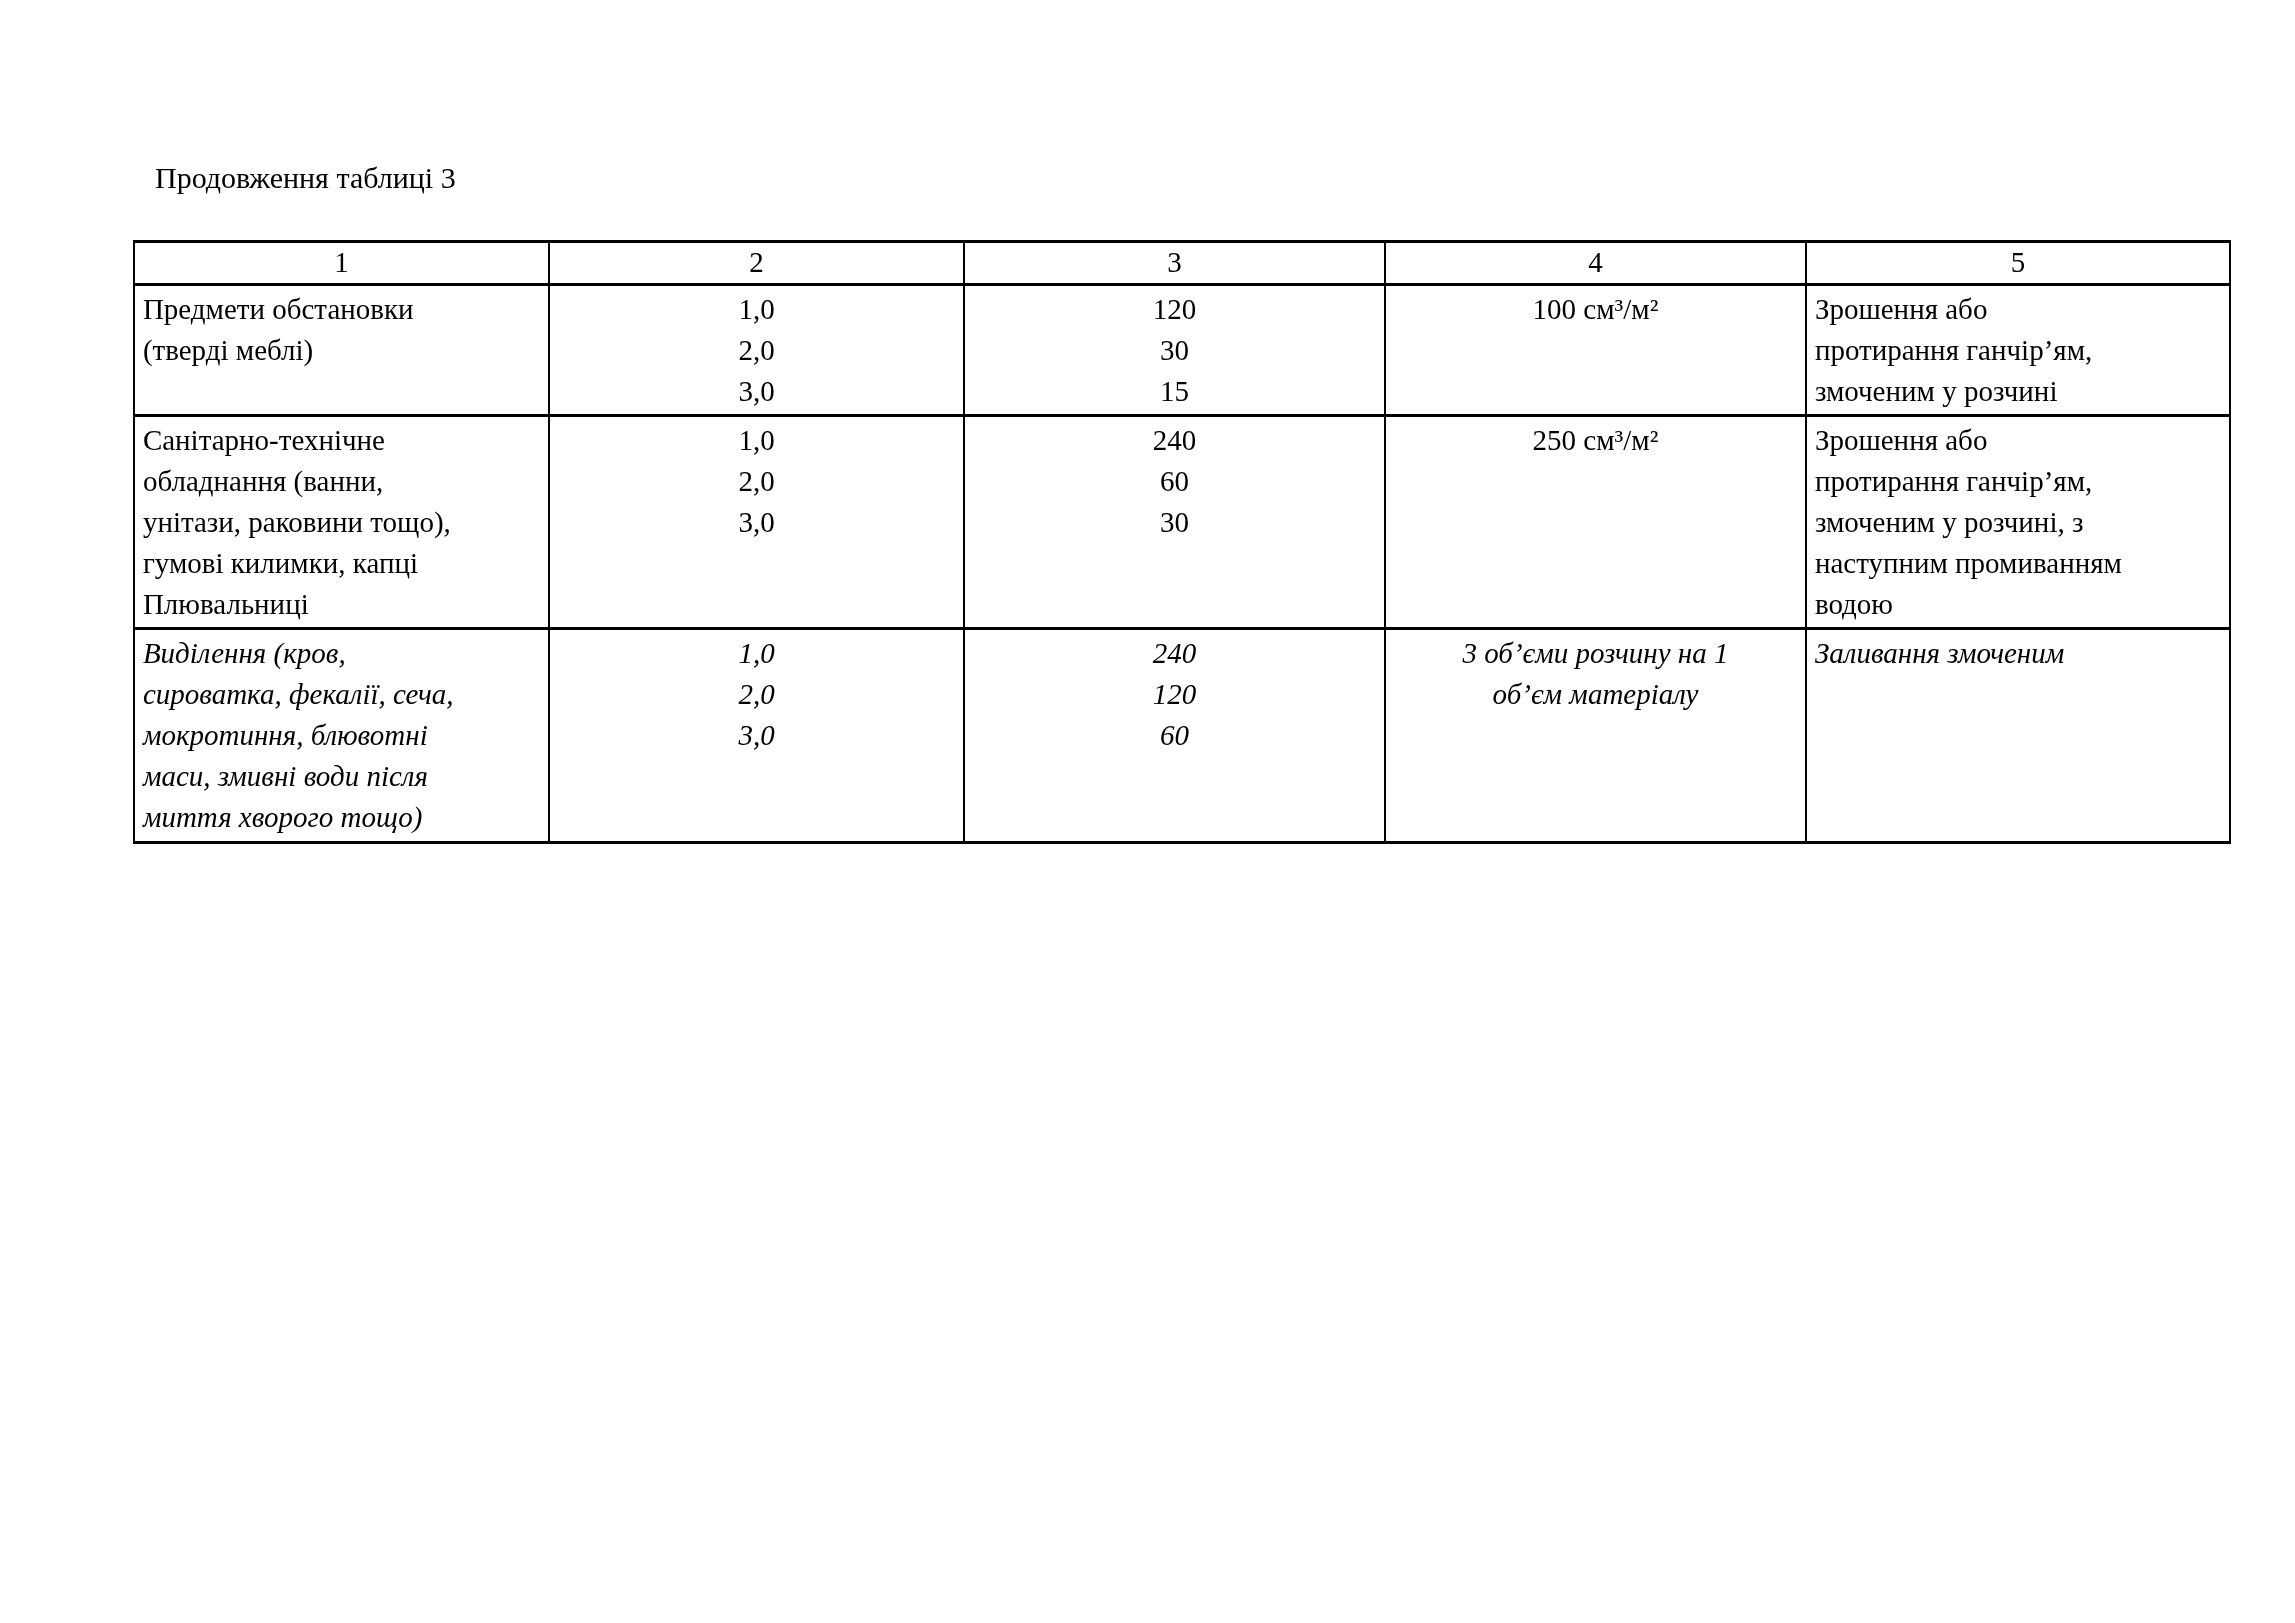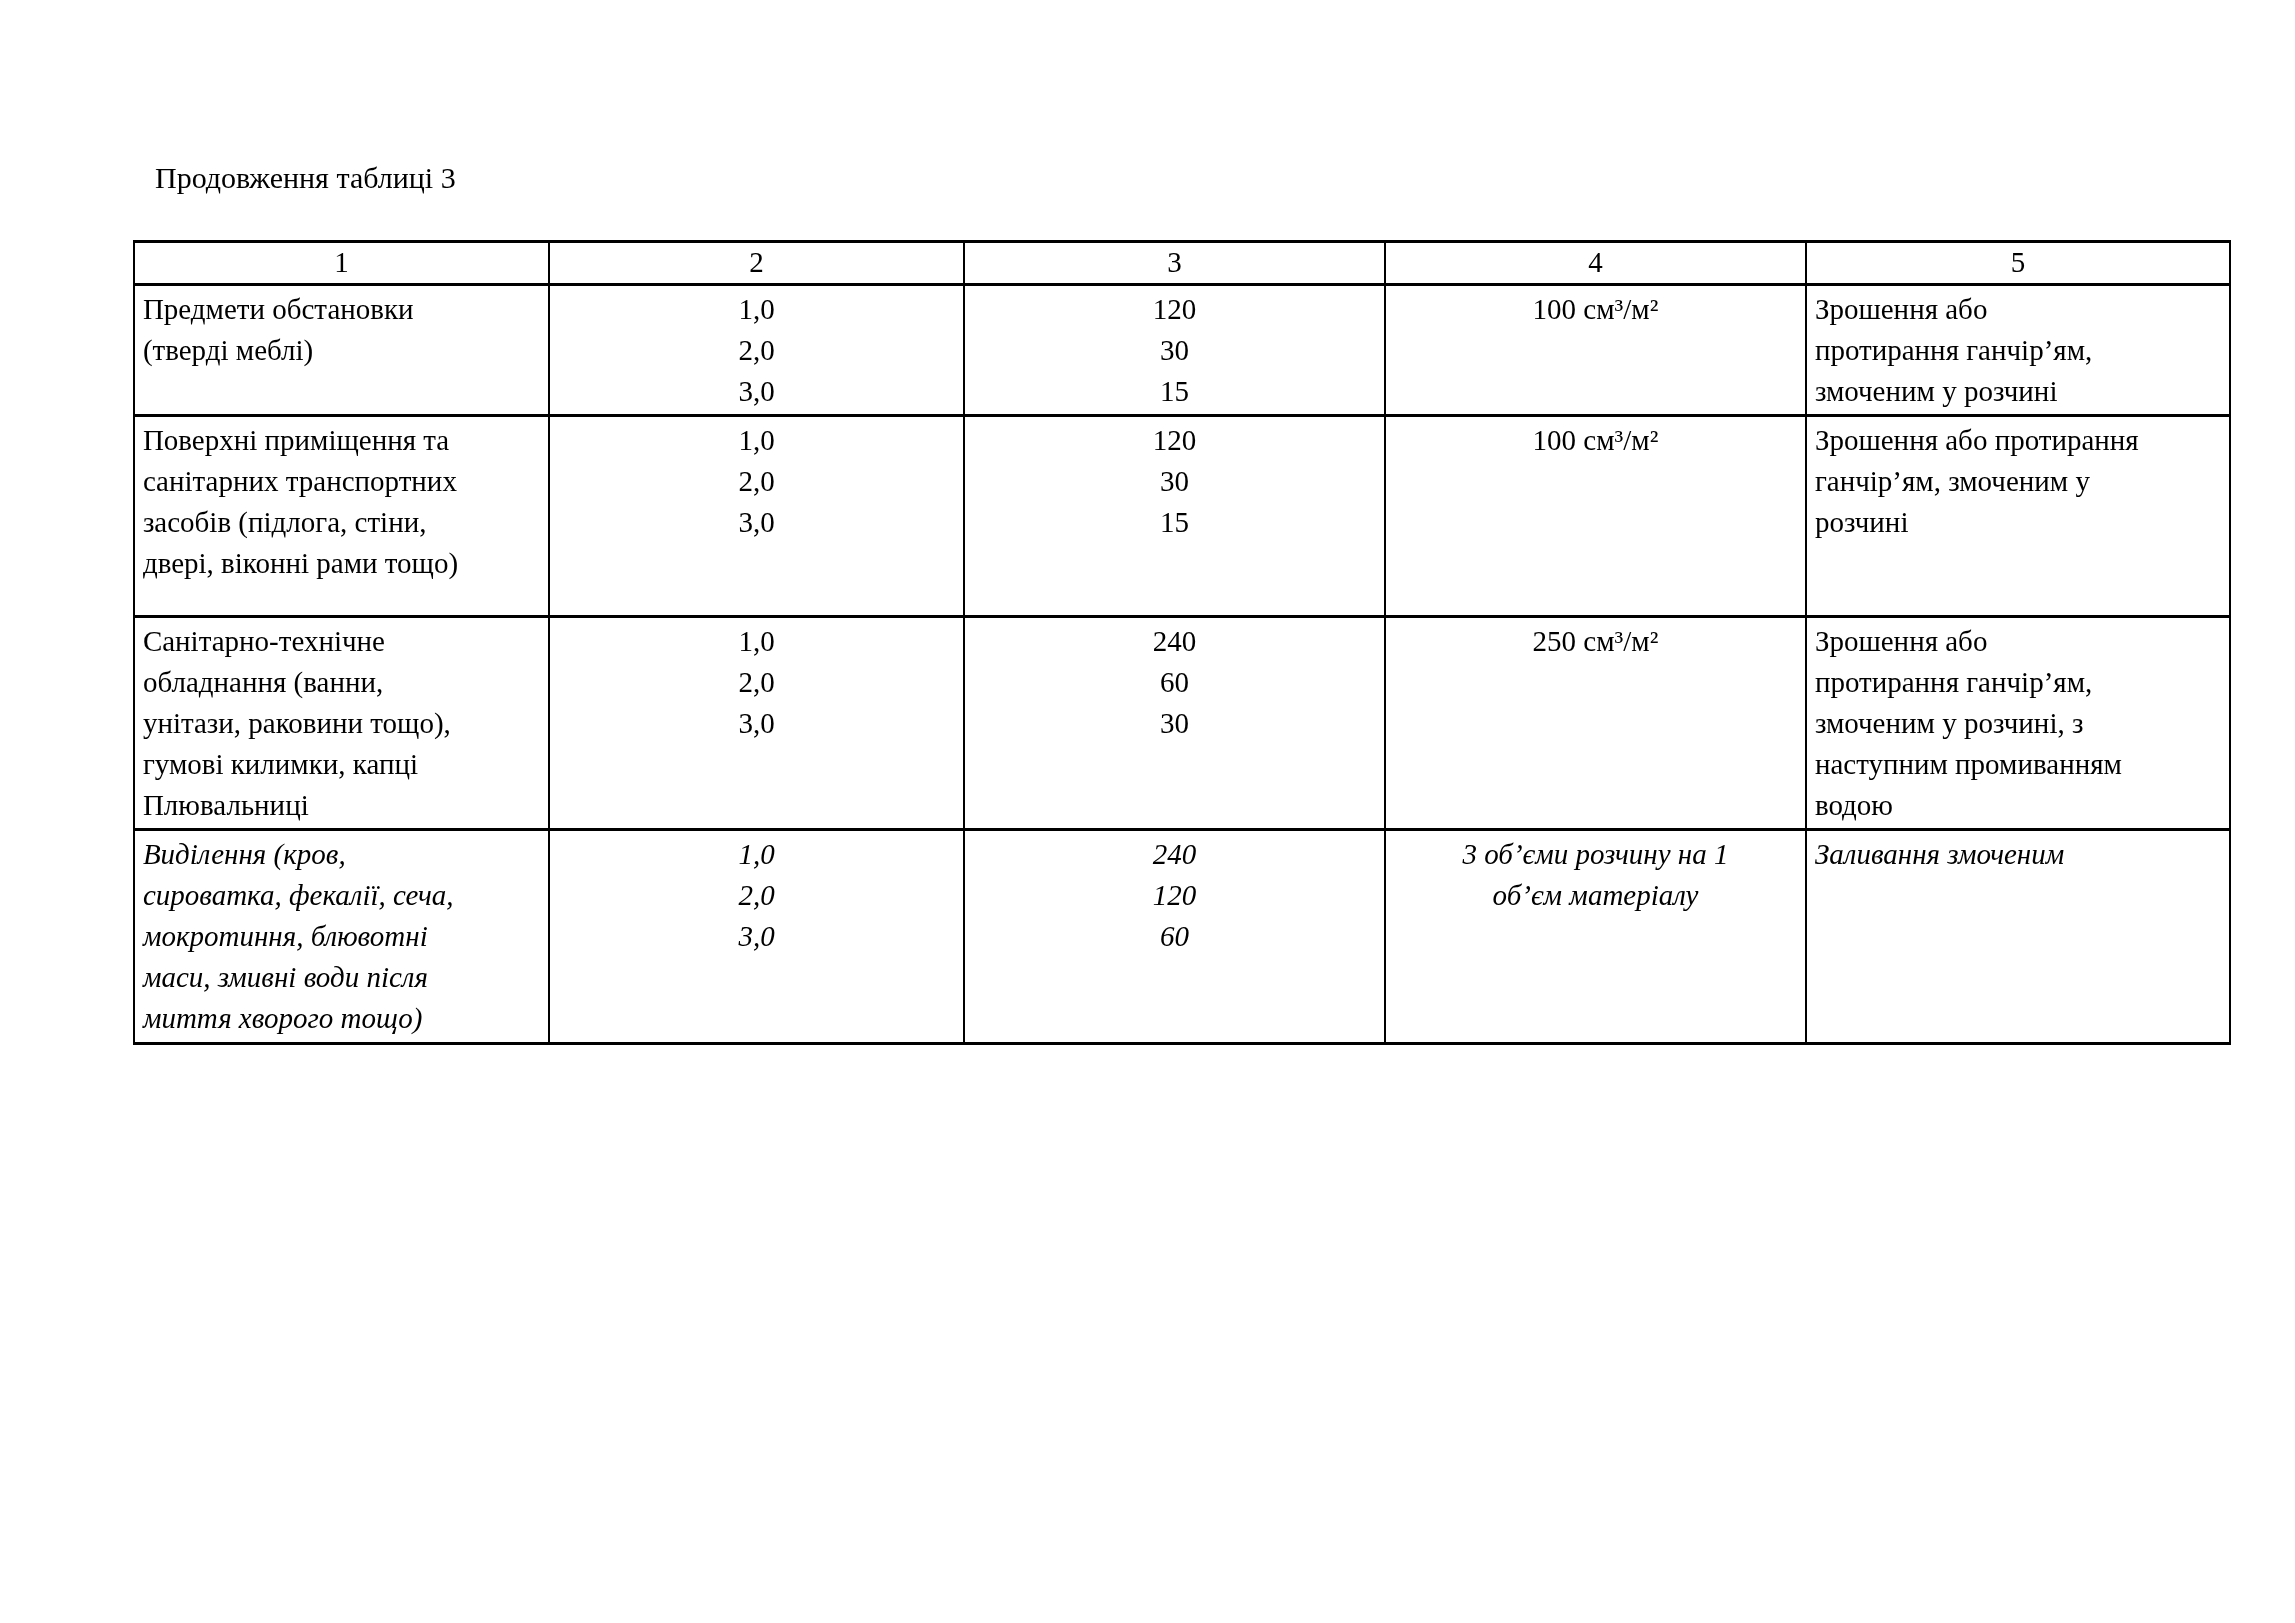--- a/index.html
+++ b/index.html
@@ -99,36 +99,20 @@
 2,0
 3,0</td>
         <td class="c-center">120
 30
 15</td>
         <td class="c-center">100 см³/м²</td>
         <td class="c-left">Зрошення або
 протирання ганчір’ям,
 змоченим у розчині</td>
       </tr>
-      <tr class="r2">
-        <td class="c-left lead">Поверхні приміщення та
-санітарних транспортних
-засобів (підлога, стіни,
-двері, віконні рами тощо)</td>
-        <td class="c-center lead">1,0
-2,0
-3,0</td>
-        <td class="c-center lead">120
-30
-15</td>
-        <td class="c-center lead">100 см³/м²</td>
-        <td class="c-left">Зрошення або протирання
-ганчір’ям, змоченим у
-розчині</td>
-      </tr>
       <tr class="r3">
         <td class="c-left">Санітарно-технічне
 обладнання (ванни,
 унітази, раковини тощо),
 гумові килимки, капці
 Плювальниці</td>
         <td class="c-center">1,0
 2,0
 3,0</td>
         <td class="c-center">240

